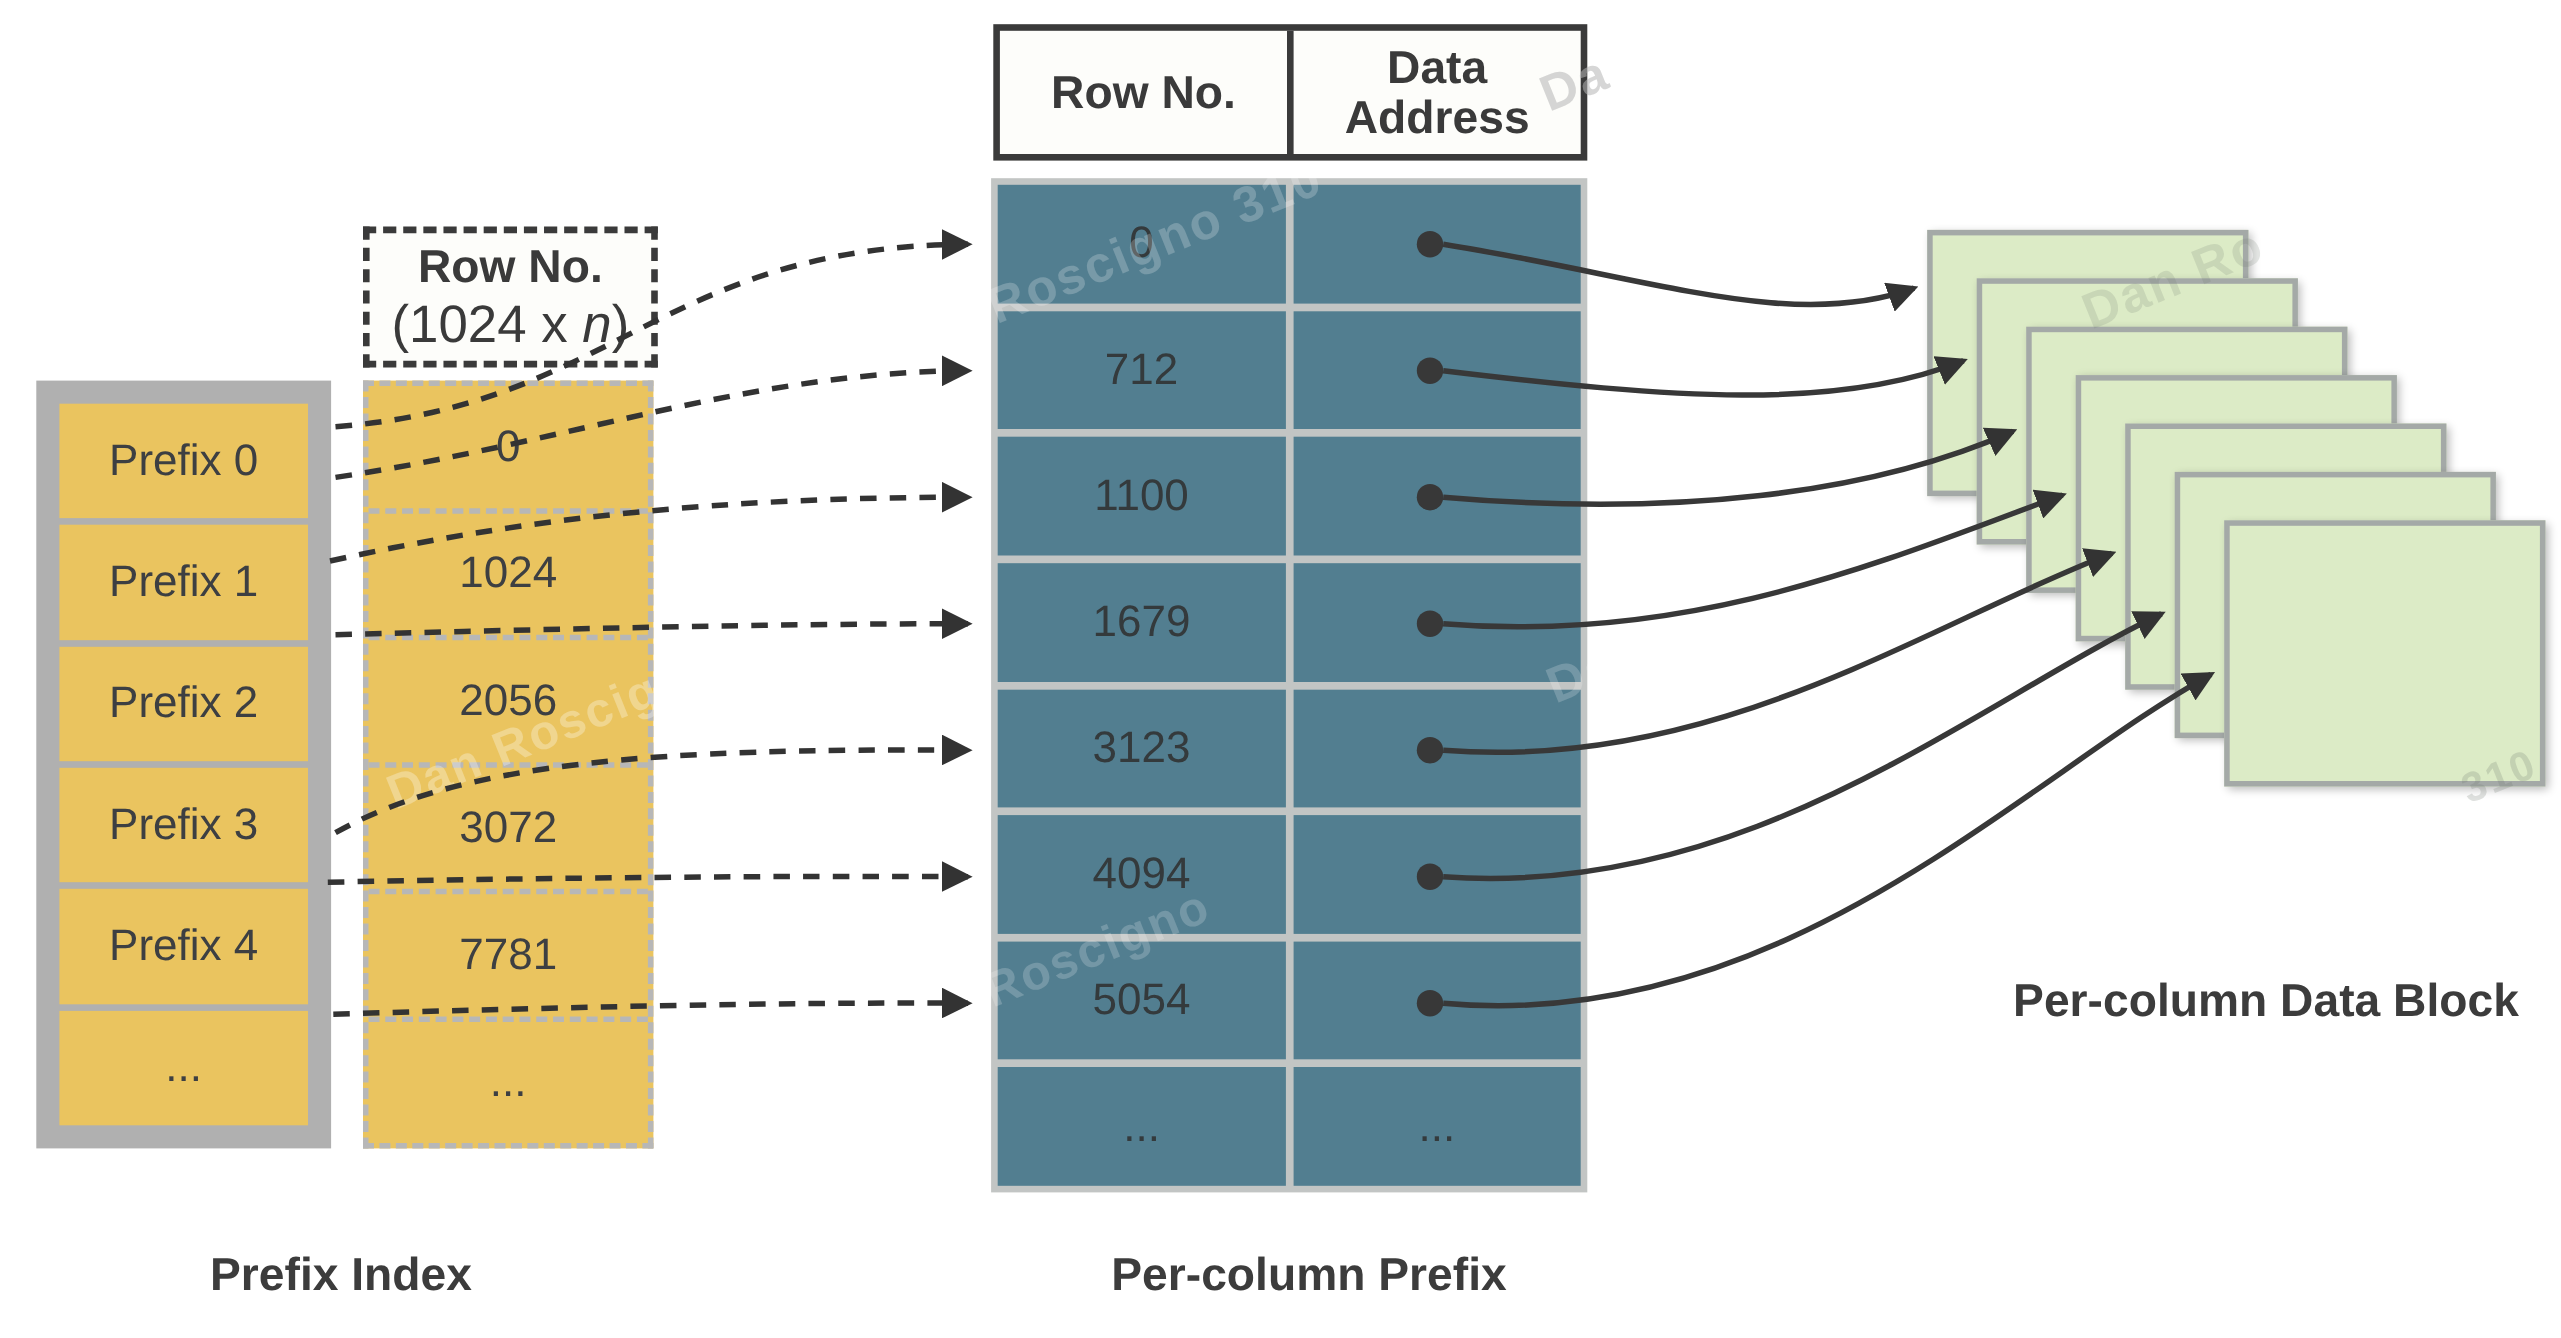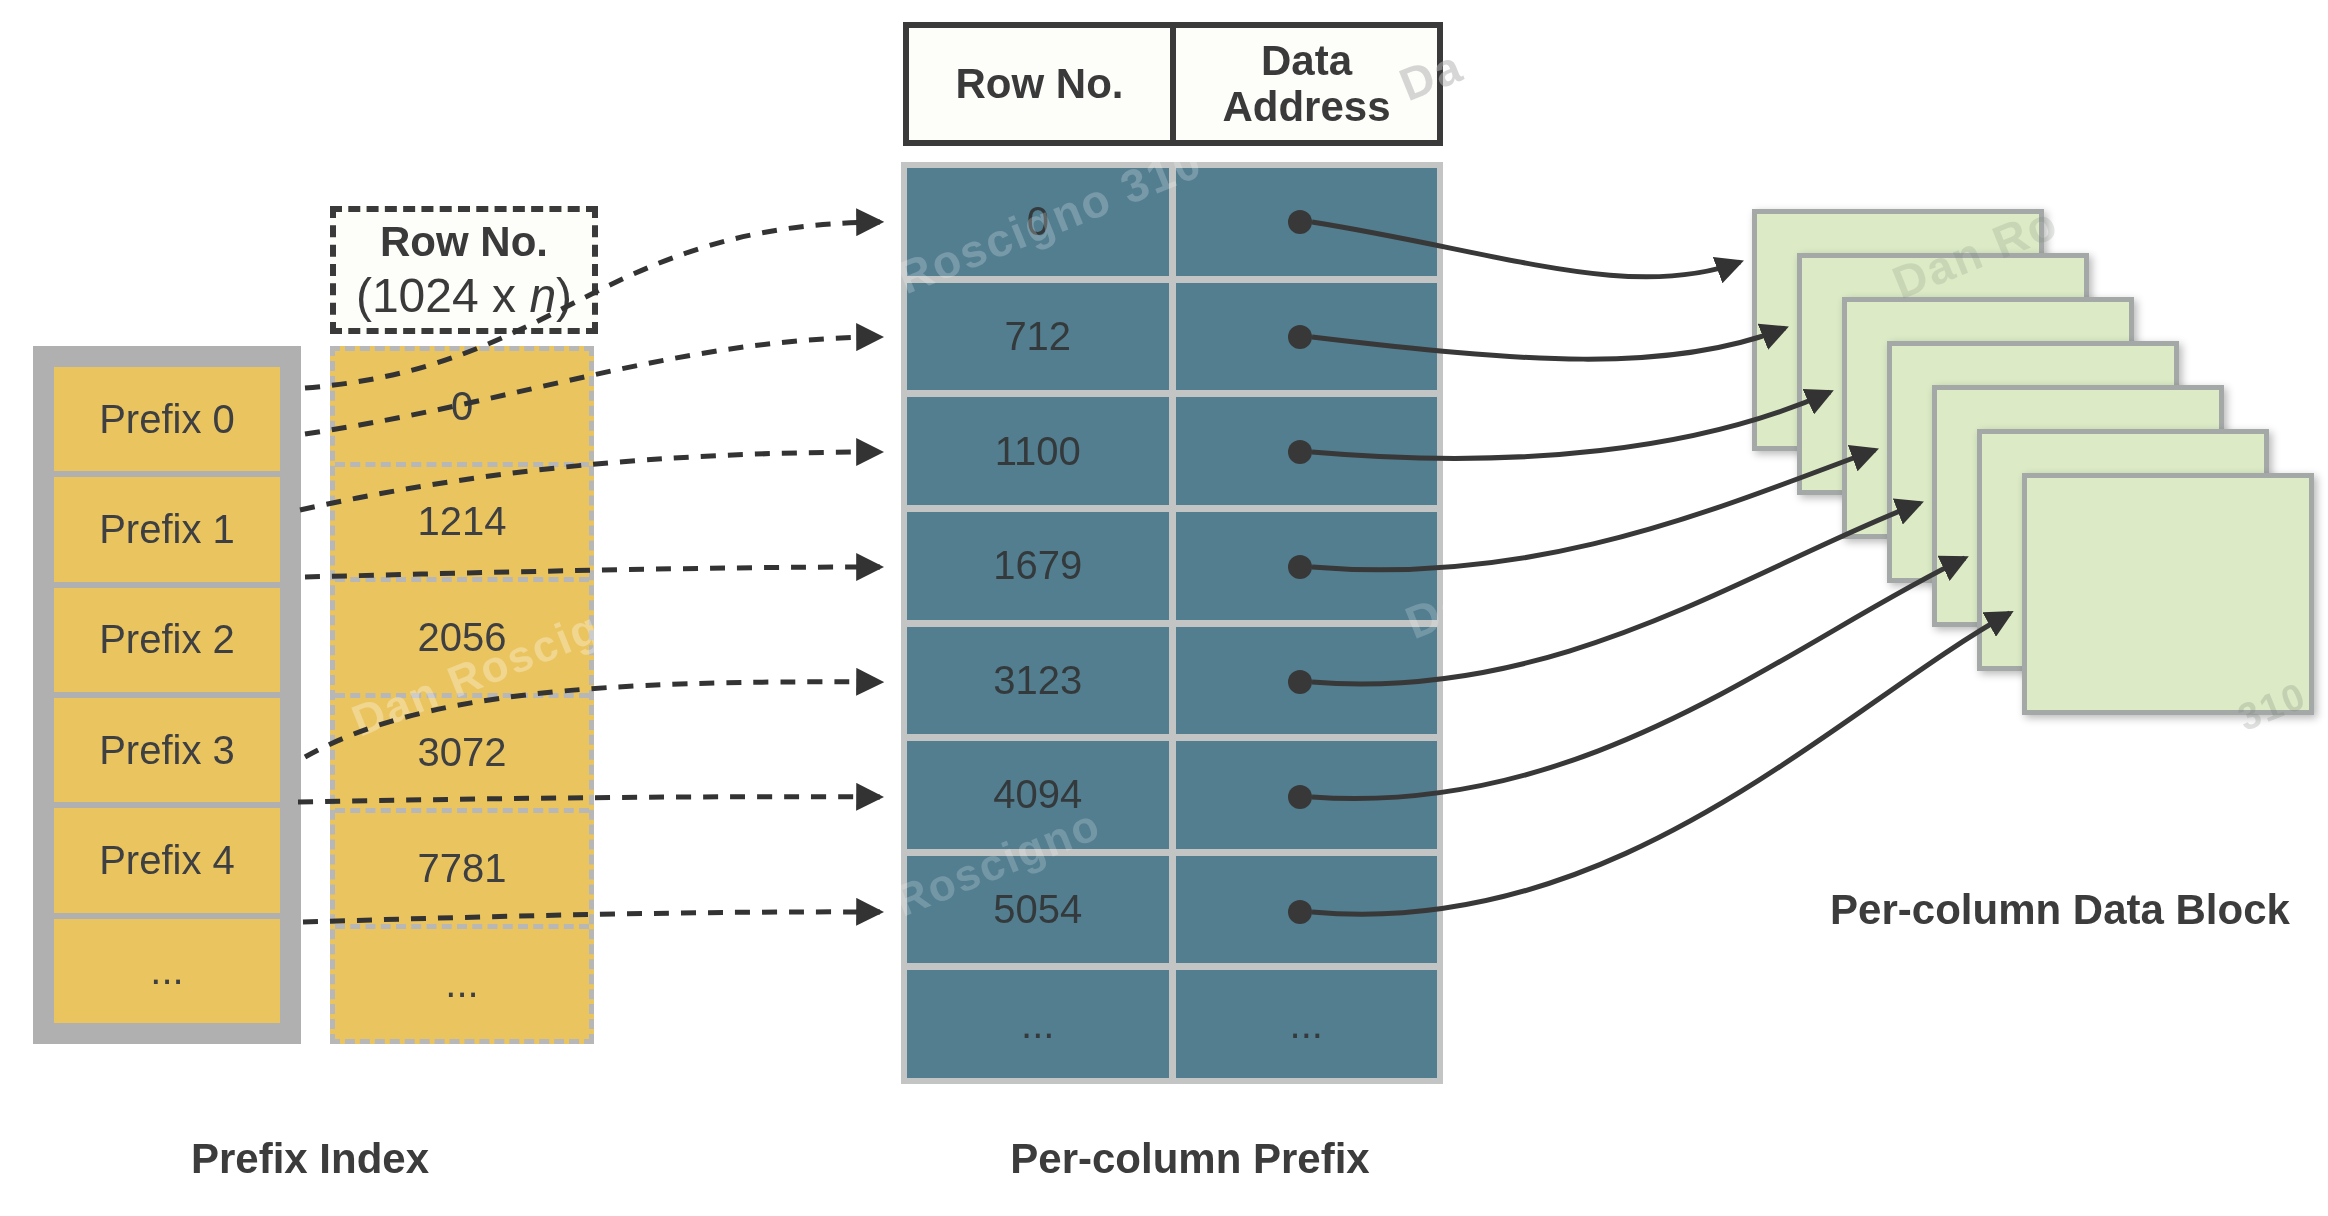--- a/index.html
+++ b/index.html
@@ -89,21 +89,21 @@
     <div class="ycell">Prefix 4</div>
     <div class="ycell">...</div>
   </div>
 
   <div id="rowno-header" class="hdr-box">
     <span>Row No.</span>
     <span class="sub"><span>(1024 x </span><i>n</i><span>)</span></span>
   </div>
   <div id="rowno-body">
     <div class="rcell">0</div>
-    <div class="rcell">1214</div>
+    <div class="rcell">1024</div>
     <div class="rcell">2056</div>
     <div class="rcell">3072</div>
     <div class="rcell">7781</div>
     <div class="rcell">...</div>
   </div>
 
   <div id="teal-header">
     <div class="th-cell">Row No.</div>
     <div class="th-cell">Data Address</div>
   </div>

